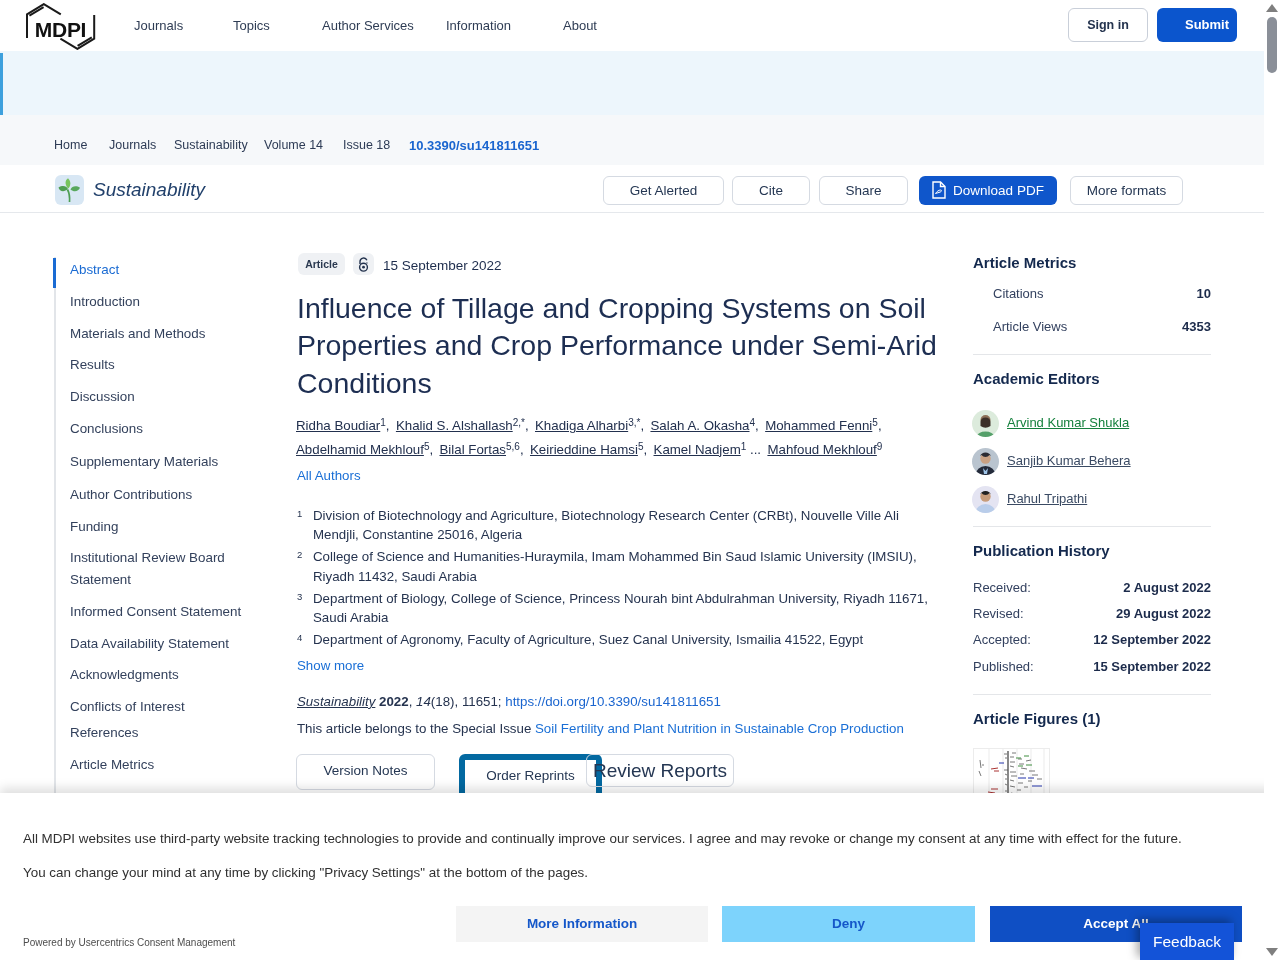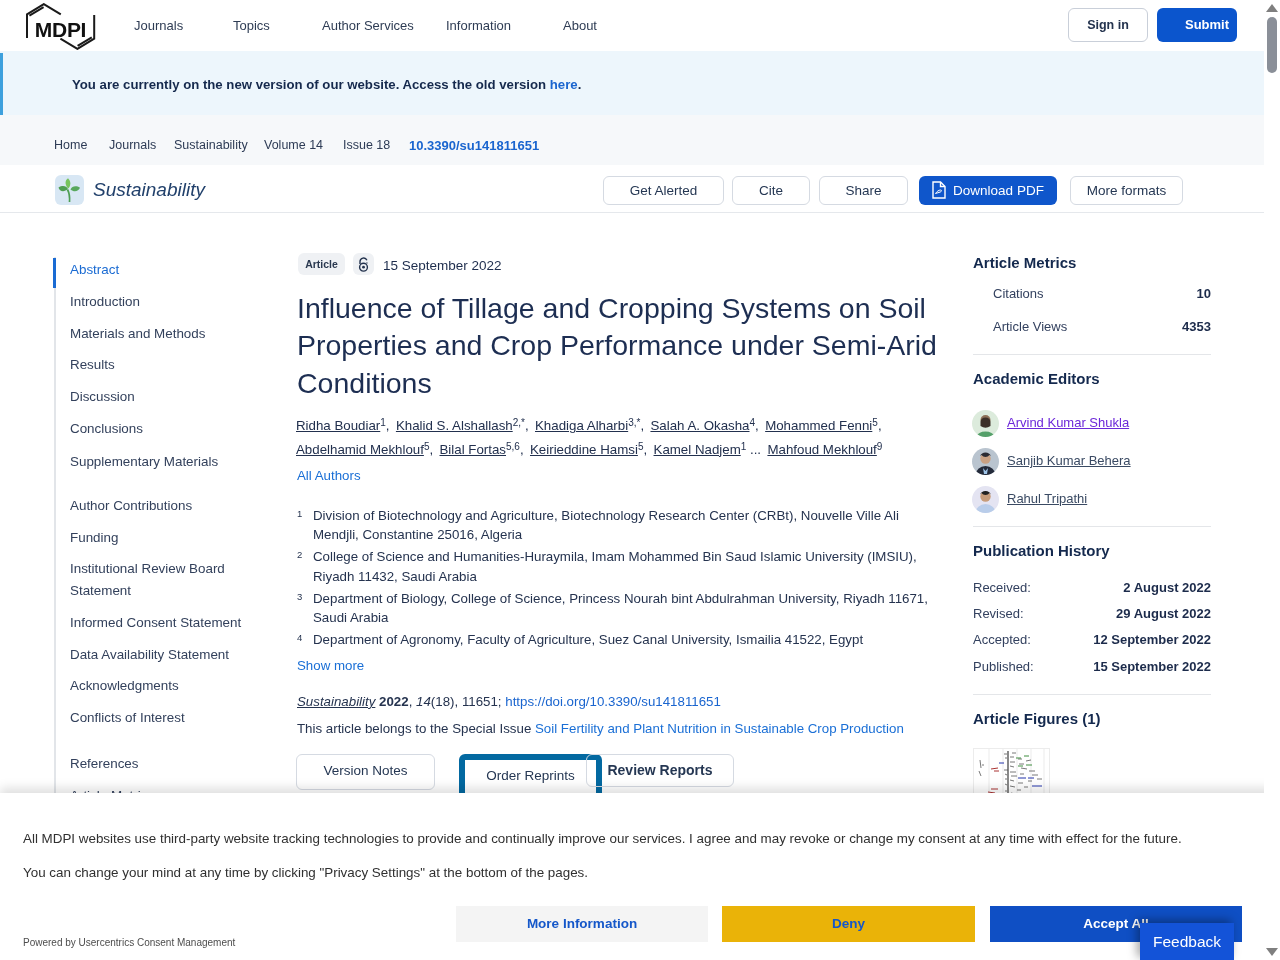--- a/index.html
+++ b/index.html
@@ -26,21 +26,20 @@
   <div class="abs nw" style="top:17.7px;left:233px;font-size:13px;color:#2e3c54;">Topics</div>
   <div class="abs nw" style="top:17.7px;left:322px;font-size:13px;color:#2e3c54;">Author Services</div>
   <div class="abs nw" style="top:17.7px;left:446px;font-size:13px;color:#2e3c54;">Information</div>
   <div class="abs nw" style="top:17.7px;left:563px;font-size:13px;color:#2e3c54;">About</div>
   <div class="abs nw" style="left:1068px;top:8px;width:80px;height:34px;background:#fff;border:1px solid #c9cfd9;border-radius:6px;font-size:12.5px;font-weight:700;color:#24334e;text-align:center;line-height:32px;">Sign in</div>
   <div class="abs nw" style="left:1157px;top:8px;width:80px;height:34px;background:#0b55cd;border-radius:6px;font-size:13px;font-weight:700;color:#fff;text-align:center;line-height:34px;padding-left:20px;">Submit</div>
 </div>
 
 <div class="abs" style="left:0;top:51px;width:1280px;height:64px;background:#edf6fc;">
   <div class="abs" style="left:0;top:2px;width:3px;height:62px;background:#3da0dd;"></div>
-  <div class="abs nw" style="left:72px;top:26px;font-size:13.2px;font-weight:700;color:#15294d;">You are currently on the new version of our website. Access the old version <span style="color:#1a65cf;">here</span>.</div>
 </div>
 
 <div class="abs" style="left:0;top:115px;width:1280px;height:50px;background:#f6f8fa;">
   <div class="abs nw" style="left:54px;top:22.7px;font-size:12.5px;color:#2d3b55;">Home</div>
   <div class="abs nw" style="left:109px;top:22.7px;font-size:12.5px;color:#2d3b55;">Journals</div>
   <div class="abs nw" style="left:174px;top:22.7px;font-size:12.5px;color:#2d3b55;">Sustainability</div>
   <div class="abs nw" style="left:264px;top:22.7px;font-size:12.5px;color:#2d3b55;">Volume 14</div>
   <div class="abs nw" style="left:343px;top:22.7px;font-size:12.5px;color:#2d3b55;">Issue 18</div>
   <div class="abs nw" style="left:409px;top:22.5px;font-size:13px;font-weight:700;color:#1a65cf;">10.3390/su141811651</div>
 </div>
@@ -69,28 +68,28 @@
 
 <div class="abs" style="left:54px;top:257px;width:2px;height:537px;background:#e2e5e9;"></div>
 <div class="abs" style="left:53px;top:258px;width:3px;height:30px;background:#1a6bd3;"></div>
 <div class="abs" style="left:70px;top:259.4px;width:205px;font-size:13.4px;line-height:22px;color:#33415c;">
   <div style="margin-bottom:9.7px;color:#1a6bd3;">Abstract</div>
   <div style="margin-bottom:9.7px;">Introduction</div>
   <div style="margin-bottom:9.7px;">Materials and Methods</div>
   <div style="margin-bottom:9.7px;">Results</div>
   <div style="margin-bottom:9.7px;">Discussion</div>
   <div style="margin-bottom:11px;">Conclusions</div>
-  <div style="margin-bottom:22px;">Supplementary Materials</div>
+  <div style="margin-bottom:11px;">Supplementary Materials</div>
   <div style="margin-bottom:9.7px;">Author Contributions</div>
   <div style="margin-bottom:9.7px;">Funding</div>
   <div style="margin-bottom:9.7px;">Institutional Review Board<br>Statement</div>
   <div style="margin-bottom:9.7px;">Informed Consent Statement</div>
   <div style="margin-bottom:9.7px;">Data Availability Statement</div>
   <div style="margin-bottom:9.7px;">Acknowledgments</div>
-  <div style="margin-bottom:24px;">Conflicts of Interest</div>
+  <div style="margin-bottom:4px;">Conflicts of Interest</div>
   <div style="margin-bottom:9.7px;">References</div>
   <div>Article Metrics</div>
 </div>
 
 <div class="abs nw" style="left:298px;top:252.5px;width:47px;height:22px;background:#eff1f4;border-radius:6px;font-size:10.5px;font-weight:700;color:#2a3950;text-align:center;line-height:22px;">Article</div>
 <div class="abs" style="left:353px;top:252.5px;width:21px;height:22px;background:#eff1f4;border-radius:6px;">
   <svg width="21" height="22" viewBox="0 0 21 22">
     <g fill="none" stroke="#23324d" stroke-width="1.4">
       <path d="M7 11 V8.6 a3.6 3.6 0 0 1 6.9 -1.4 M13.9 9.4 v1.2"></path>
       <circle cx="10.5" cy="14.2" r="3.9"></circle>
@@ -114,39 +113,39 @@
   <div class="nw" style="position:relative;padding-left:16px;margin-bottom:2.8px;"><span style="position:absolute;left:0;top:-2px;font-size:9.5px;">3</span>Department of Biology, College of Science, Princess Nourah bint Abdulrahman University, Riyadh 11671,<br>Saudi Arabia</div>
   <div class="nw" style="position:relative;padding-left:16px;"><span style="position:absolute;left:0;top:-2px;font-size:9.5px;">4</span>Department of Agronomy, Faculty of Agriculture, Suez Canal University, Ismailia 41522, Egypt</div>
 </div>
 <div class="abs nw" style="left:297px;top:658px;font-size:13.3px;color:#1a6fd6;">Show more</div>
 
 <div class="abs nw" style="left:297px;top:693.8px;font-size:13.3px;color:#25334f;"><u><i>Sustainability</i></u> <b>2022</b>, <i>14</i>(18), 11651; <span style="color:#1a65cf;">https://doi.org/10.3390/su141811651</span></div>
 <div class="abs nw" style="left:297px;top:721px;font-size:13.3px;color:#25334f;">This article belongs to the Special Issue <span style="color:#1a6fd6;">Soil Fertility and Plant Nutrition in Sustainable Crop Production</span></div>
 
 <div class="abs nw" style="left:296px;top:754px;width:139px;height:36px;border:1px solid #d5dae2;border-radius:6px;font-size:13.5px;color:#253753;text-align:center;line-height:31px;">Version Notes</div>
 <div class="abs nw" style="left:439px;top:754px;width:143px;height:48px;border:6px solid #0369a1;border-radius:6px;font-size:13.5px;color:#253753;text-align:center;line-height:31px;margin-left:20px;">Order Reprints</div>
-<div class="abs nw" style="left:586px;top:754px;width:148px;height:33px;border:1px solid #d5dae2;border-radius:6px;font-size:14px;color:#253753;text-align:center;line-height:31px;font-weight:bold;">Review Reports</div>
+<div class="abs nw" style="left:586px;top:754px;width:148px;height:33px;border:1px solid #d5dae2;border-radius:6px;font-size:19px;color:#253753;text-align:center;line-height:31px;">Review Reports</div>
 
 <div class="abs nw" style="left:973px;top:254.4px;font-size:15px;font-weight:700;color:#14294e;">Article Metrics</div>
 <div class="abs nw" style="left:993px;top:286.2px;font-size:13px;color:#33415f;">Citations</div>
 <div class="abs nw" style="left:973px;top:286.2px;width:238px;text-align:right;font-size:13px;font-weight:700;color:#1c2b4b;">10</div>
 <div class="abs nw" style="left:993px;top:319.2px;font-size:13px;color:#33415f;">Article Views</div>
 <div class="abs nw" style="left:973px;top:319.2px;width:238px;text-align:right;font-size:13px;font-weight:700;color:#1c2b4b;">4353</div>
 <div class="abs" style="left:973px;top:354px;width:238px;height:1px;background:#e4e6e9;"></div>
 
 <div class="abs nw" style="left:973px;top:370.4px;font-size:15px;font-weight:700;color:#14294e;">Academic Editors</div>
 <div class="abs" style="left:972px;top:410px;width:27px;height:27px;border-radius:50%;overflow:hidden;">
   <svg width="27" height="27">
       <rect width="27" height="27" fill="#dcebdc"></rect>
       <circle cx="13.5" cy="10" r="5" fill="#8d7158"></circle>
       <path d="M13.5 7.5 a5 5 0 0 0 -5 4.5 l0 4 a9 9 0 0 0 10 0 l0 -4 a5 5 0 0 0 -5 -4.5z" fill="#3c3028"></path>
       <path d="M4 27 a10 8 0 0 1 19 0z" fill="#55a06a"></path>
     </svg>
 </div>
-<div class="abs nw" style="left:1007px;top:415.2px;font-size:13px;color:#6d28d9;"><u>Arvind Kumar Shukla</u></div>
+<div class="abs nw" style="left:1007px;top:415.2px;font-size:13px;color:#15803d;"><u>Arvind Kumar Shukla</u></div>
 <div class="abs" style="left:972px;top:448px;width:27px;height:27px;border-radius:50%;overflow:hidden;">
   <svg width="27" height="27">
       <rect width="27" height="27" fill="#b9c4cf"></rect>
       <circle cx="13.5" cy="10.5" r="5.2" fill="#c9a183"></circle>
       <path d="M8 8 a6 6 0 0 1 11 0 l-1.5 -1 a5 5 0 0 1 -8 0z" fill="#2b2b33"></path>
       <path d="M3.5 27 a10 9 0 0 1 20 0z" fill="#232a3a"></path>
       <path d="M11 20 l2.5 3 2.5 -3 -1 6 -3 0z" fill="#9fc4e8"></path>
     </svg>
 </div>
 <div class="abs nw" style="left:1007px;top:453.2px;font-size:13px;color:#3a4a63;"><u>Sanjib Kumar Behera</u></div>
@@ -243,21 +242,21 @@
         <line x1="58" y1="37" x2="68" y2="37"></line>
     </g>
   </svg>
 </div>
 
 <div class="abs" style="left:0;top:793px;width:1280px;height:167px;background:#fff;box-shadow:0 -5px 10px rgba(0,0,0,0.13);">
   <div class="abs nw" style="left:23px;top:37.9px;font-size:13.4px;color:#303030;">All MDPI websites use third-party website tracking technologies to provide and continually improve our services. I agree and may revoke or change my consent at any time with effect for the future.</div>
   <div class="abs nw" style="left:23px;top:71.9px;font-size:13.4px;color:#303030;">You can change your mind at any time by clicking "Privacy Settings" at the bottom of the pages.</div>
   <div class="abs nw" style="left:23px;top:143.5px;font-size:10px;color:#4d4d4d;">Powered by Usercentrics Consent Management</div>
   <div class="abs nw" style="left:456px;top:113px;width:252px;height:36px;background:#f4f4f4;font-size:13.5px;font-weight:700;color:#1557c9;text-align:center;line-height:36px;">More Information</div>
-  <div class="abs nw" style="left:722px;top:113px;width:253px;height:36px;background:#eab308;font-size:13.5px;font-weight:700;color:#1557c9;text-align:center;line-height:36px;">Deny</div>
+  <div class="abs nw" style="left:722px;top:113px;width:253px;height:36px;background:#7dd3fc;font-size:13.5px;font-weight:700;color:#1557c9;text-align:center;line-height:36px;">Deny</div>
   <div class="abs nw" style="left:990px;top:113px;width:252px;height:36px;background:#0f4fc4;font-size:13.5px;font-weight:700;color:#fff;text-align:center;line-height:36px;">Accept All</div>
 </div>
 <div class="abs nw" style="left:1140px;top:923px;width:94px;height:37px;background:#1353d8;box-shadow:-3px -3px 9px rgba(0,0,0,0.35);font-size:15.5px;color:#fff;text-align:center;line-height:37px;">Feedback</div>
 
 <div class="abs" style="left:1264px;top:0;width:16px;height:960px;background:#fff;z-index:50;">
   <svg class="abs" style="left:2px;top:4px;" width="12" height="8">
       <polygon points="6,0 12,8 0,8" fill="#7f7f7f"></polygon>
     </svg>
   <div class="abs" style="left:3px;top:17px;width:10px;height:56px;background:#8a8f98;border-radius:5px;"></div>
   <svg class="abs" style="left:2px;top:948px;" width="12" height="8">

